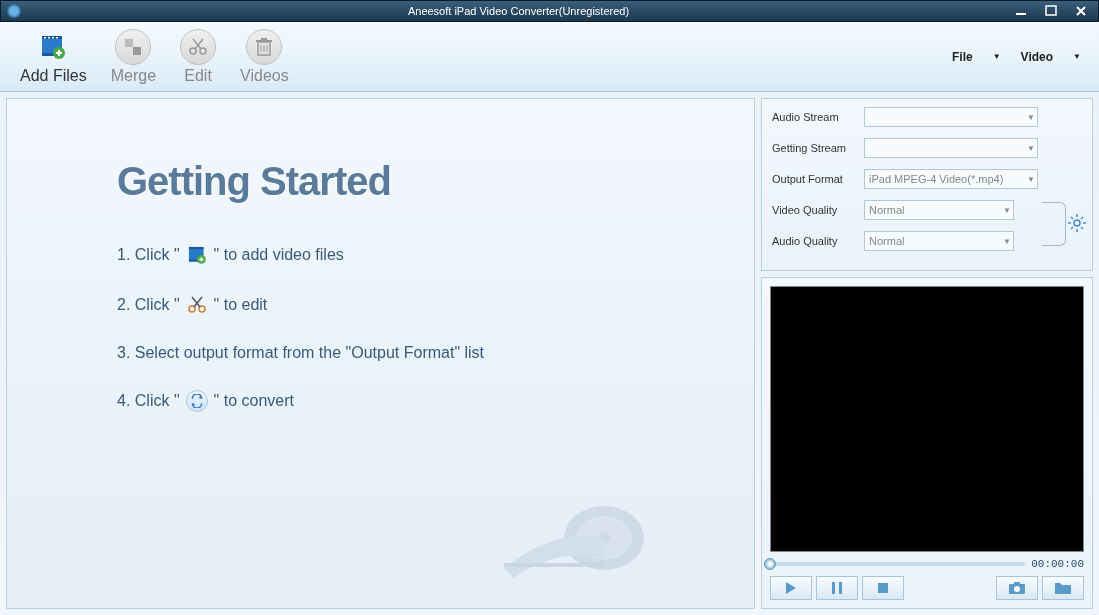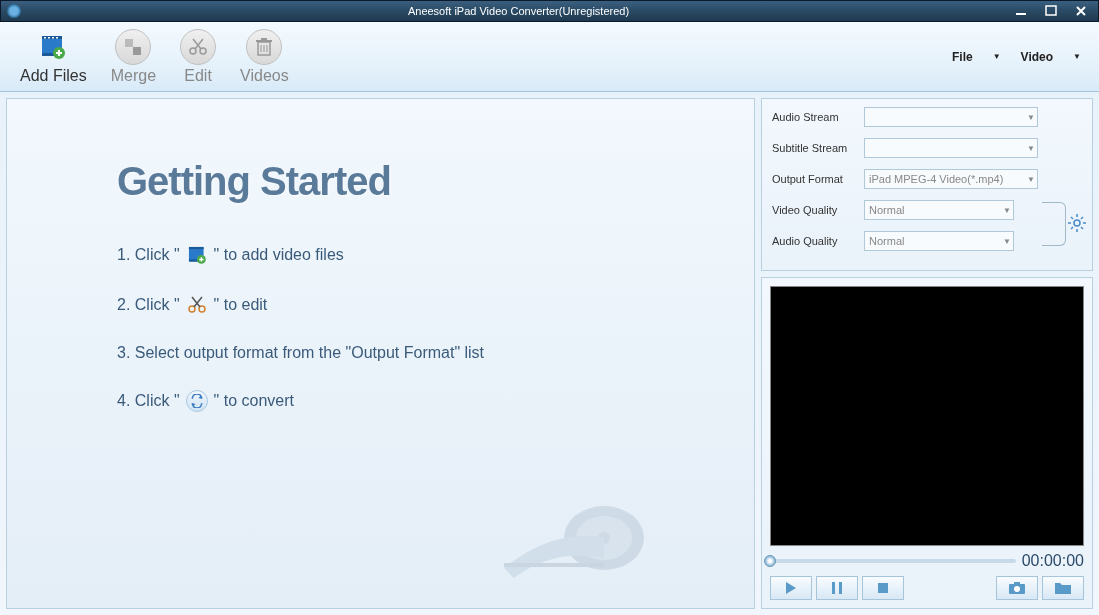--- a/index.html
+++ b/index.html
@@ -192,21 +192,21 @@
   position: relative;
 }
 .seek-thumb {
   position: absolute; left: 0; top: 50%;
   width: 12px; height: 12px;
   background: radial-gradient(circle, #fff 20%, #8ab8d8 70%);
   border: 1px solid #6a98b8;
   border-radius: 50%;
   transform: translate(-50%, -50%);
 }
-.time-label { font-size: 16px; color: #2a4a6a; }
+.time-label { font-size: 11px; color: #2a4a6a; font-family: Liberation Mono, monospace; }
 .player-controls {
   display: flex; gap: 4px;
 }
 .pc-btn {
   width: 42px; height: 24px;
   background: linear-gradient(to bottom, #f8fcff, #d8e8f4);
   border: 1px solid #a8c4d8;
   display: flex; align-items: center; justify-content: center;
   cursor: pointer;
   color: #5a8ab0;
@@ -360,21 +360,21 @@
 
     <div class="settings-box" style="position:relative;padding-right:54px;">
       <div class="setting-row">
         <label>Audio Stream</label>
         <div class="combo">
           <span></span>
           <span class="arrow">▼</span>
         </div>
       </div>
       <div class="setting-row">
-        <label>Subtitle Stream</label>
+        <label>Getting Stream</label>
         <div class="combo">
           <span></span>
           <span class="arrow">▼</span>
         </div>
       </div>
       <div class="setting-row">
         <label>Output Format</label>
         <div class="combo">
           <span>iPad MPEG-4 Video(*.mp4)</span>
           <span class="arrow">▼</span>

